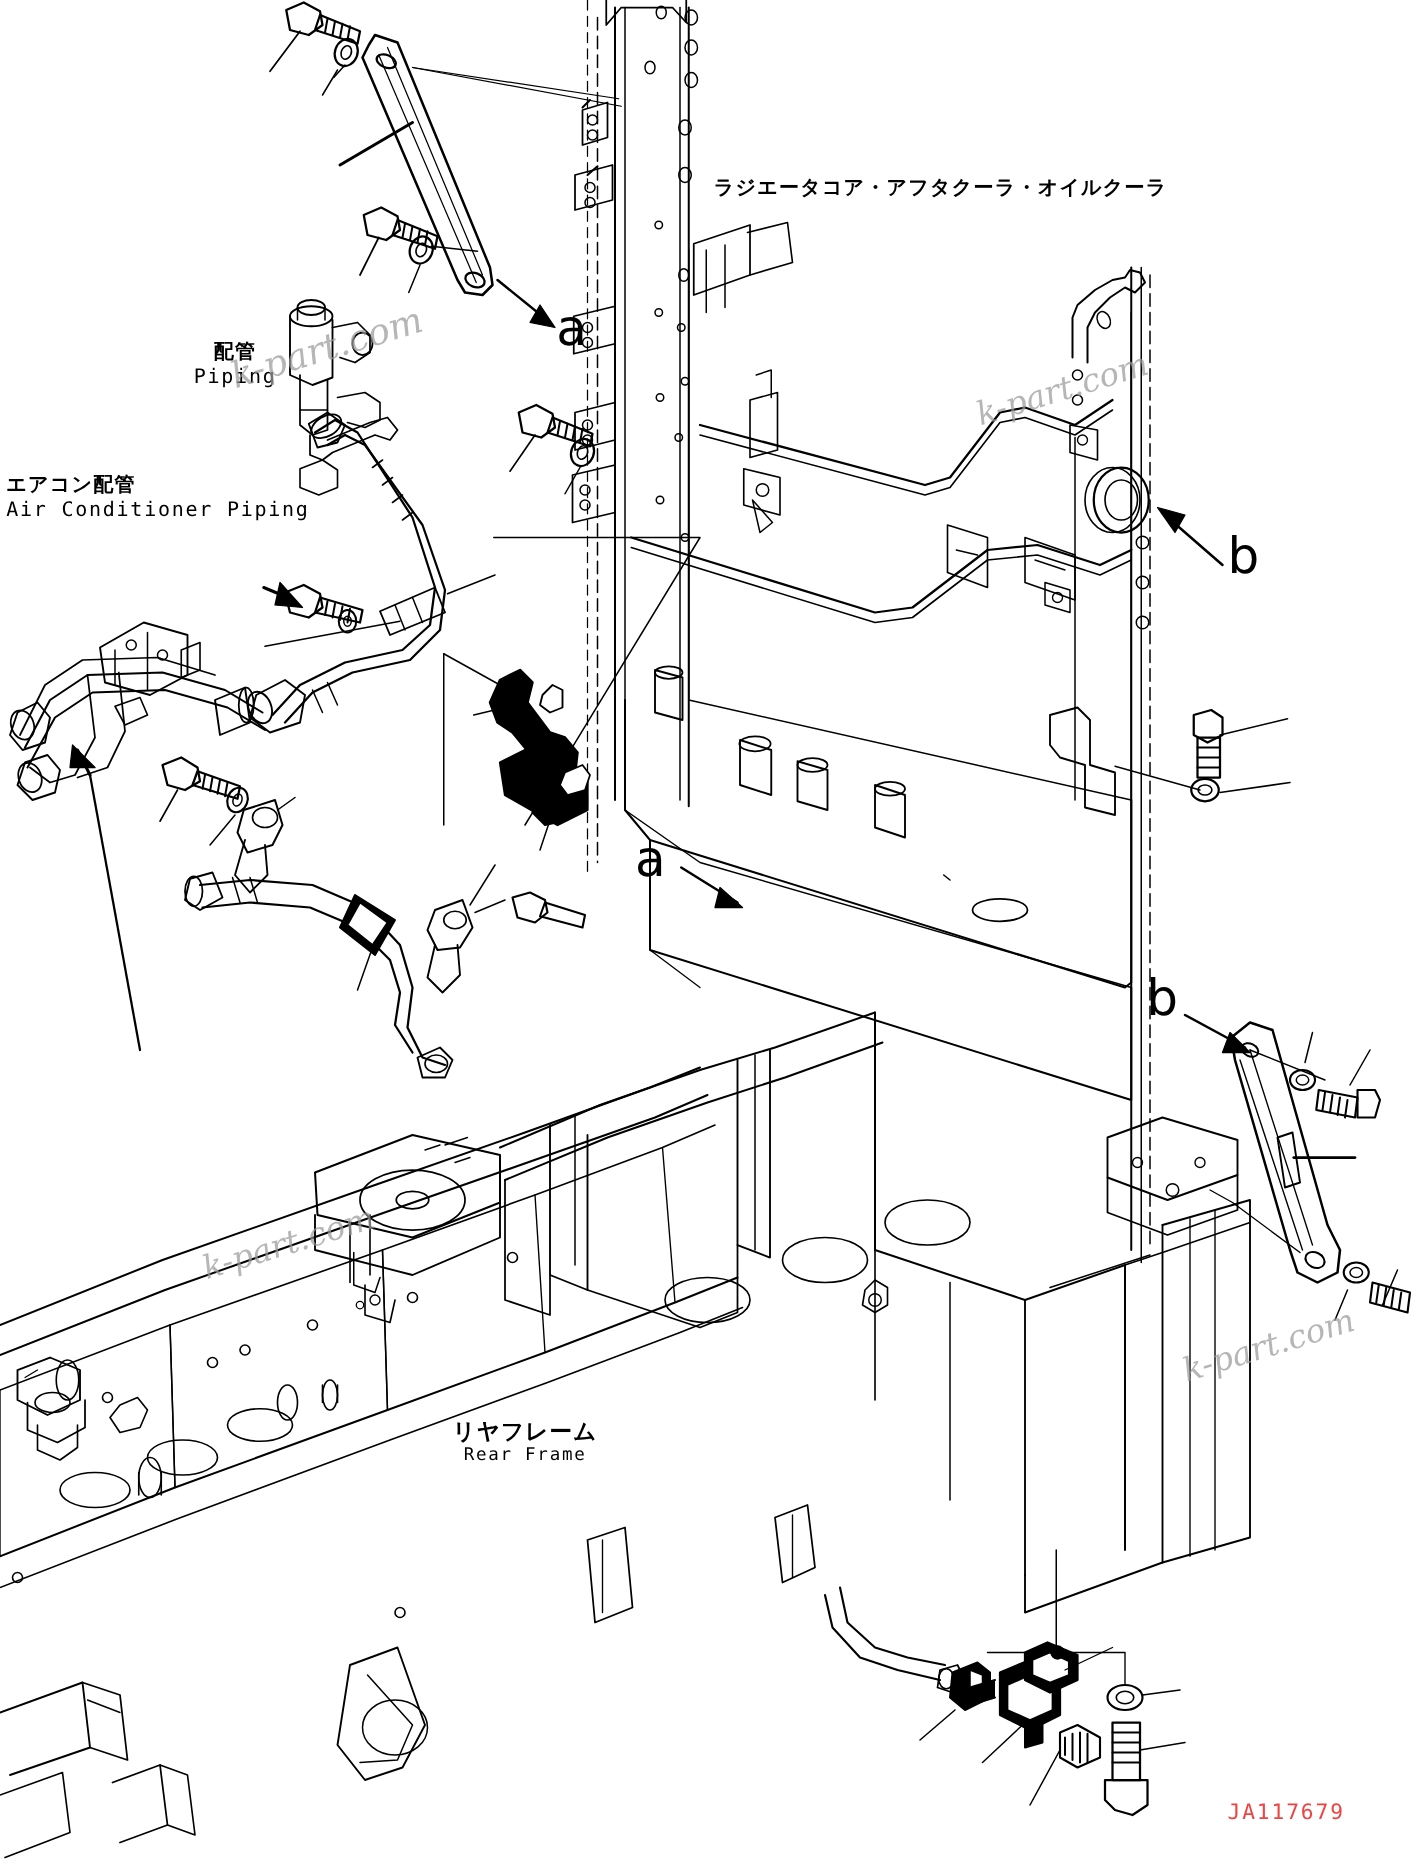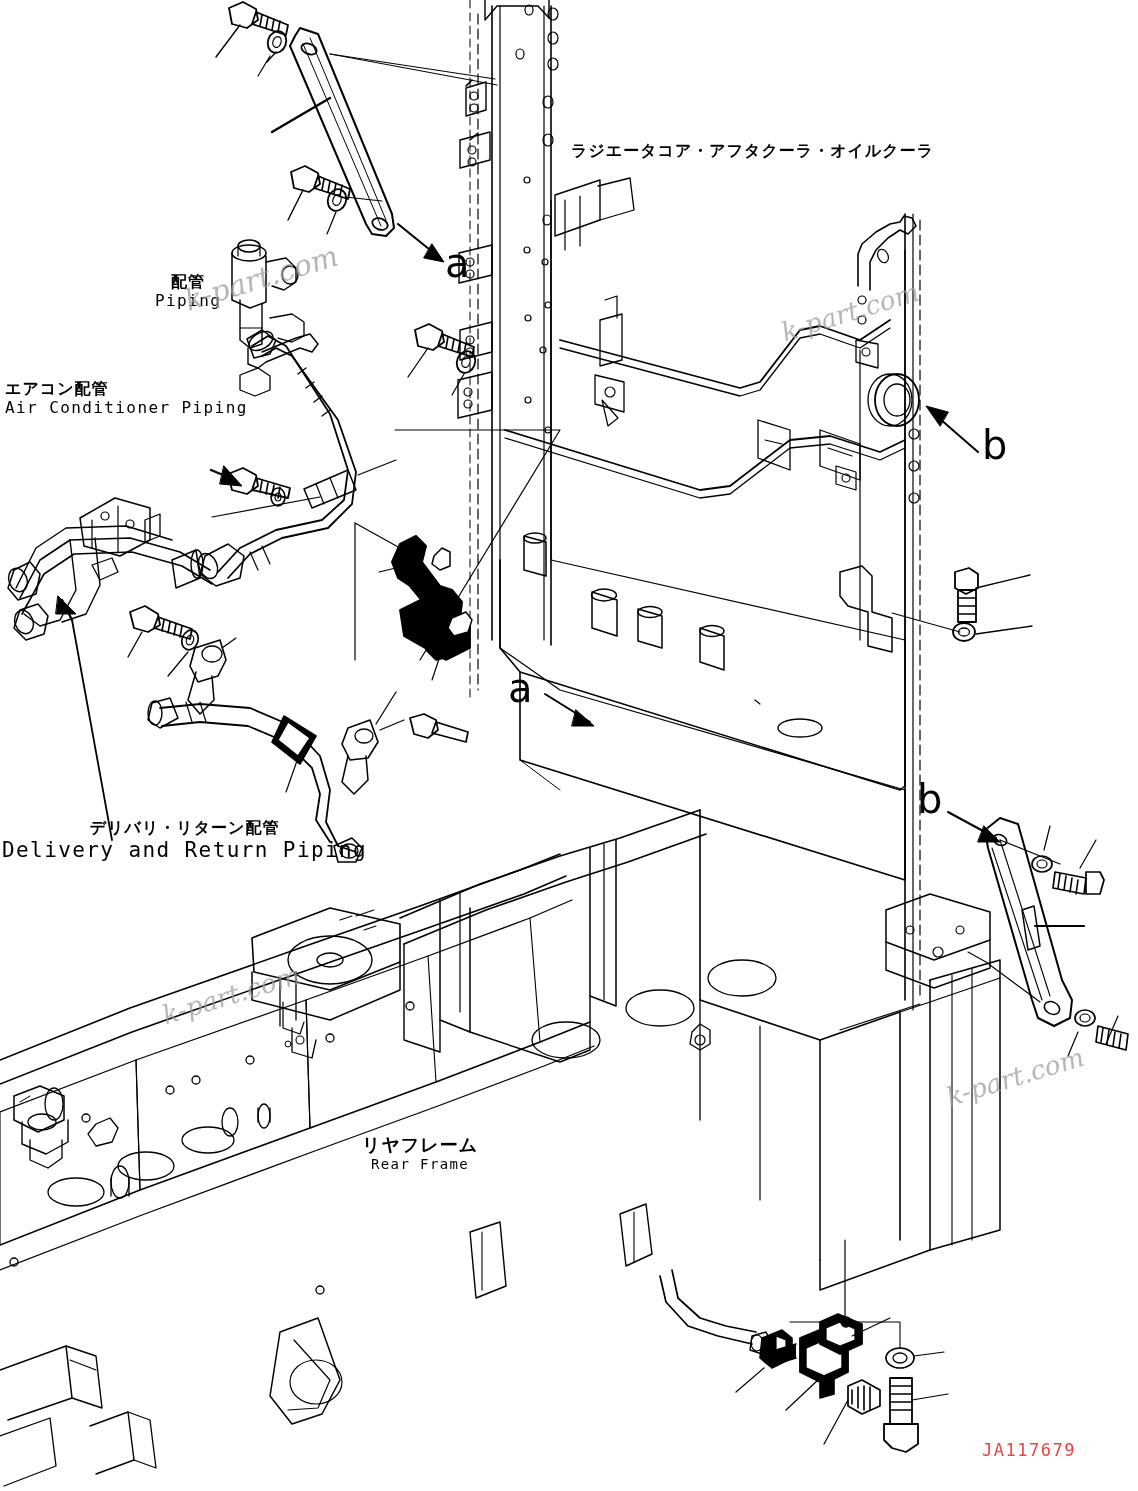--- a/index.html
+++ b/index.html
@@ -604,24 +604,20 @@
   <div class="lbl" id="lbl-piping">
     <span class="jp">配管</span>
     <span class="en">Piping</span>
   </div>
 
   <div class="lbl" id="lbl-ac">
     <span class="jp">エアコン配管</span>
     <span class="en">Air Conditioner Piping</span>
   </div>
 
-  <div class="lbl" id="lbl-delivery">
-    <span class="jp">デリバリ・リターン配管</span>
-    <span class="en">Delivery and Return Piping</span>
-  </div>
 
   <div class="lbl" id="lbl-rearframe">
     <span class="jp">リヤフレーム</span>
     <span class="en">Rear Frame</span>
   </div>
 
   <div class="callout" id="callout-a1">a</div>
   <div class="callout" id="callout-a2">a</div>
   <div class="callout" id="callout-b1">b</div>
   <div class="callout" id="callout-b2">b</div>

